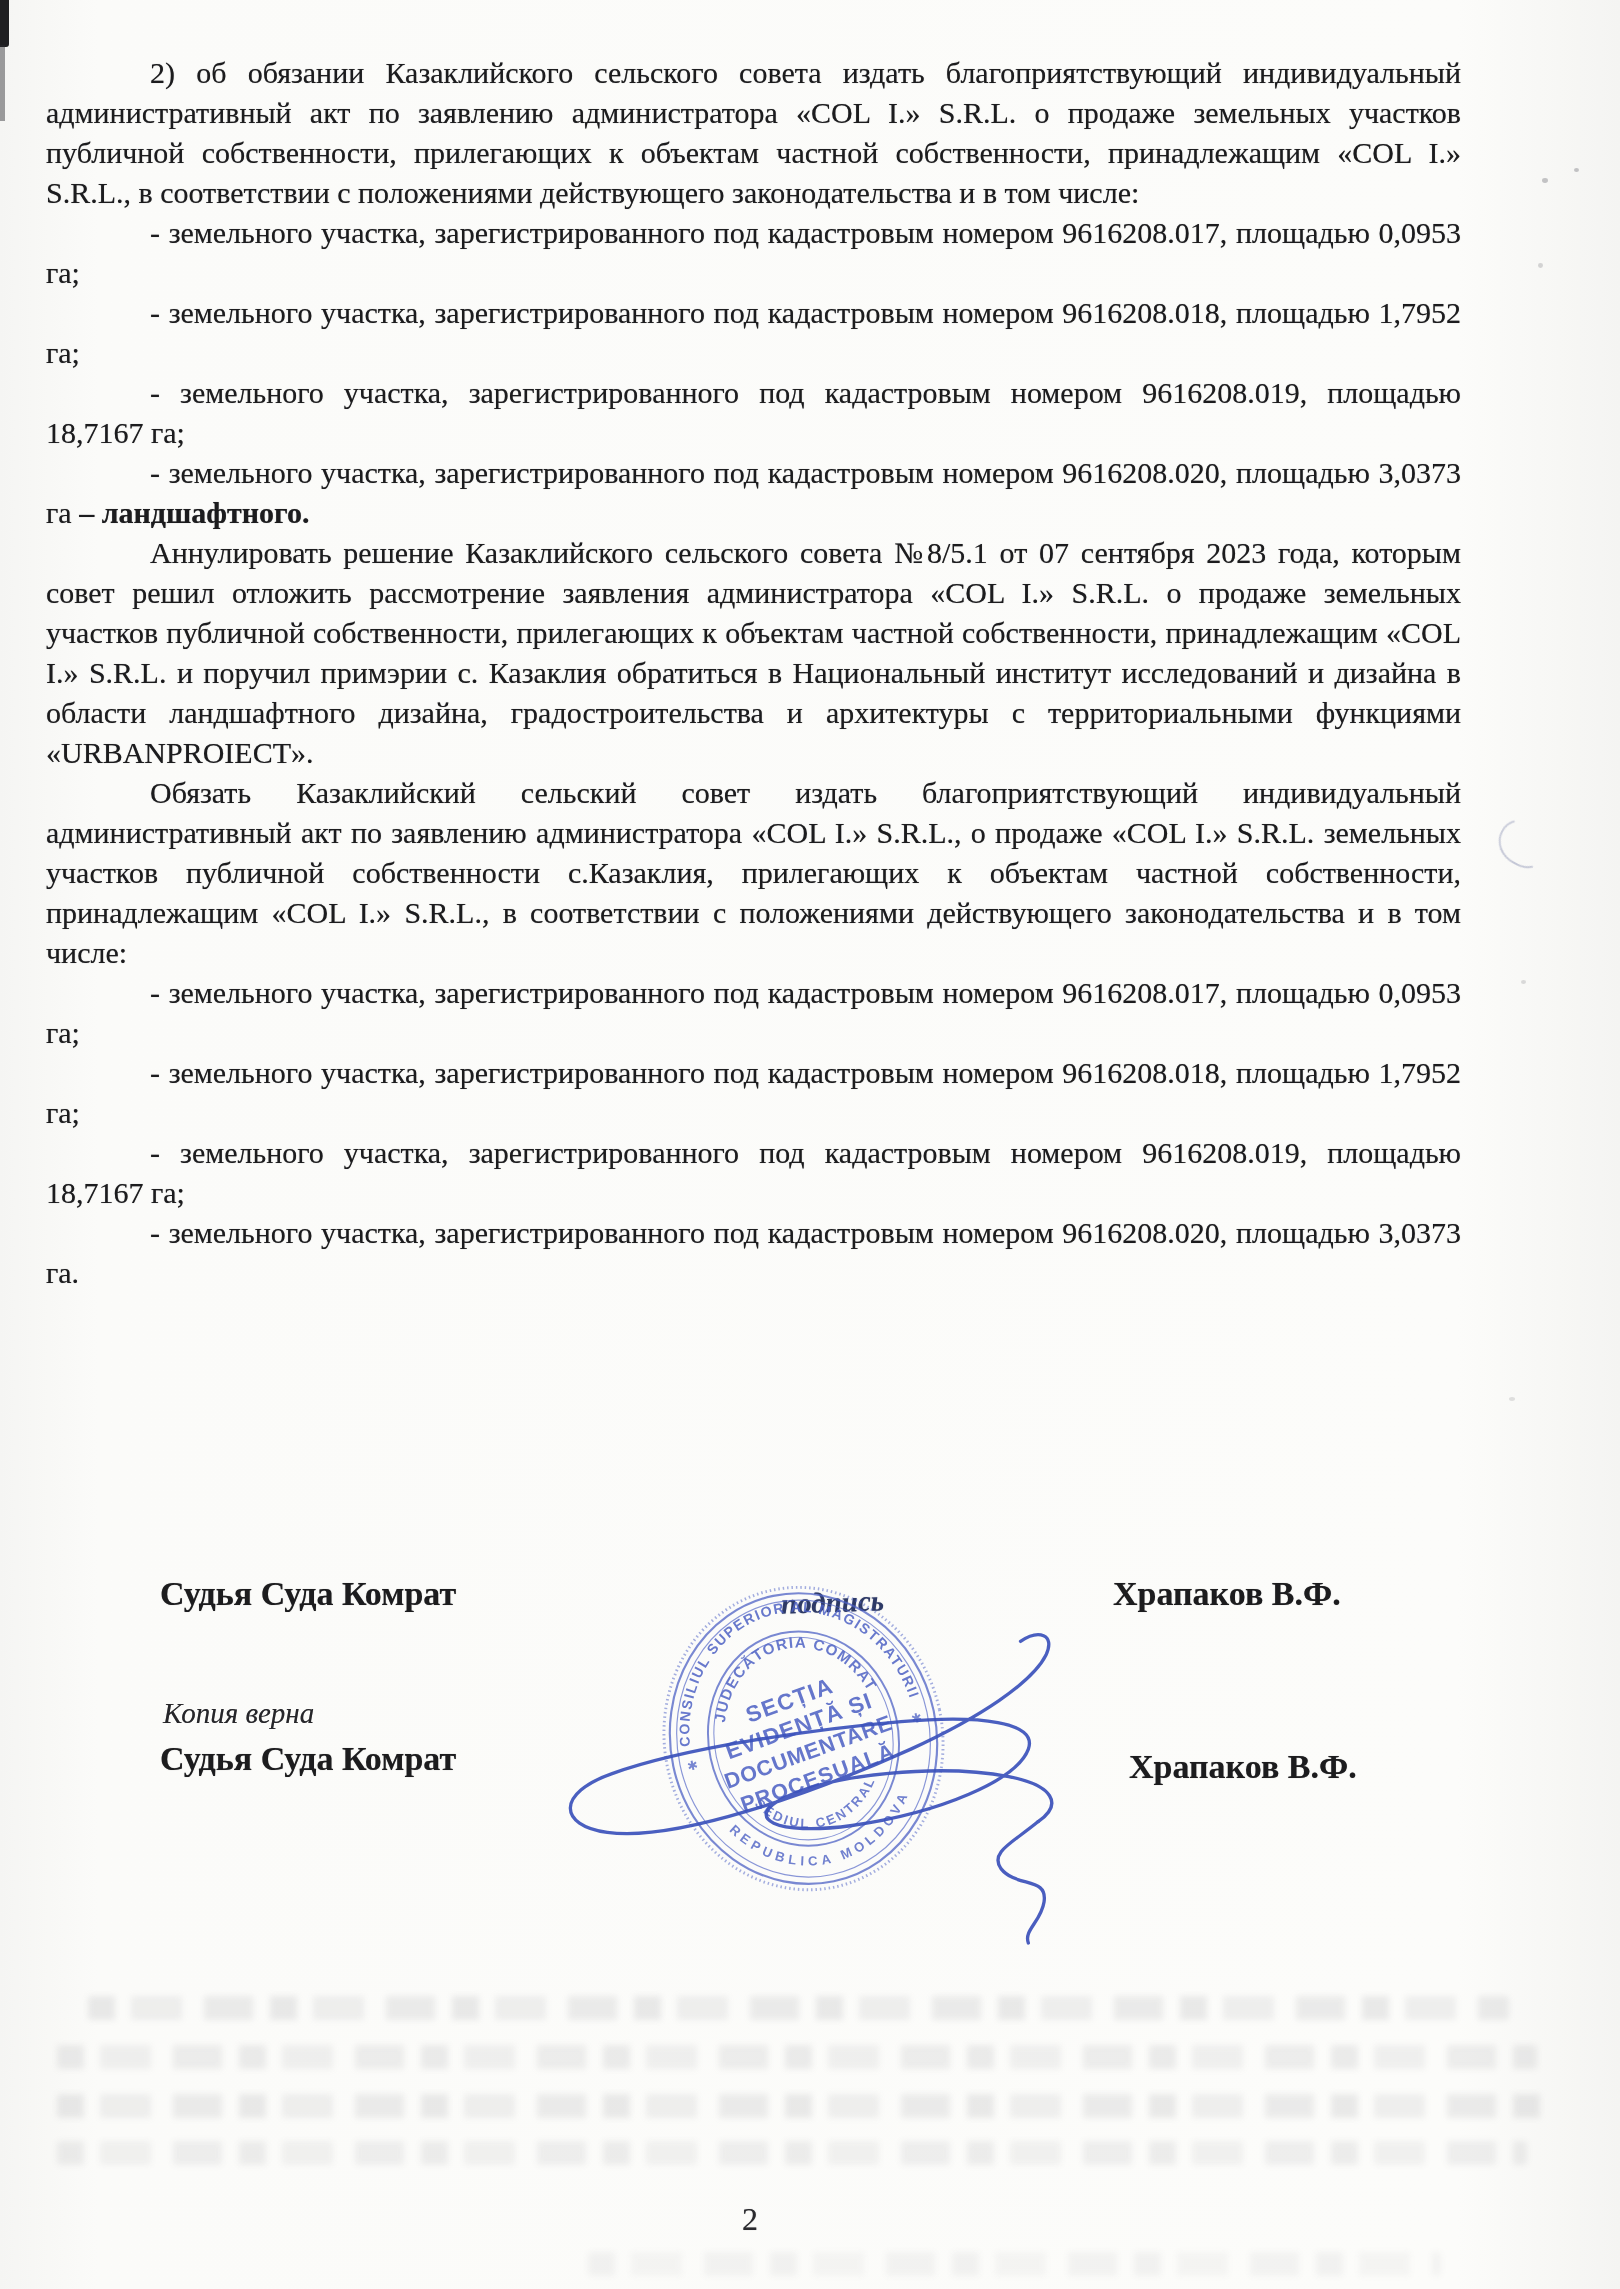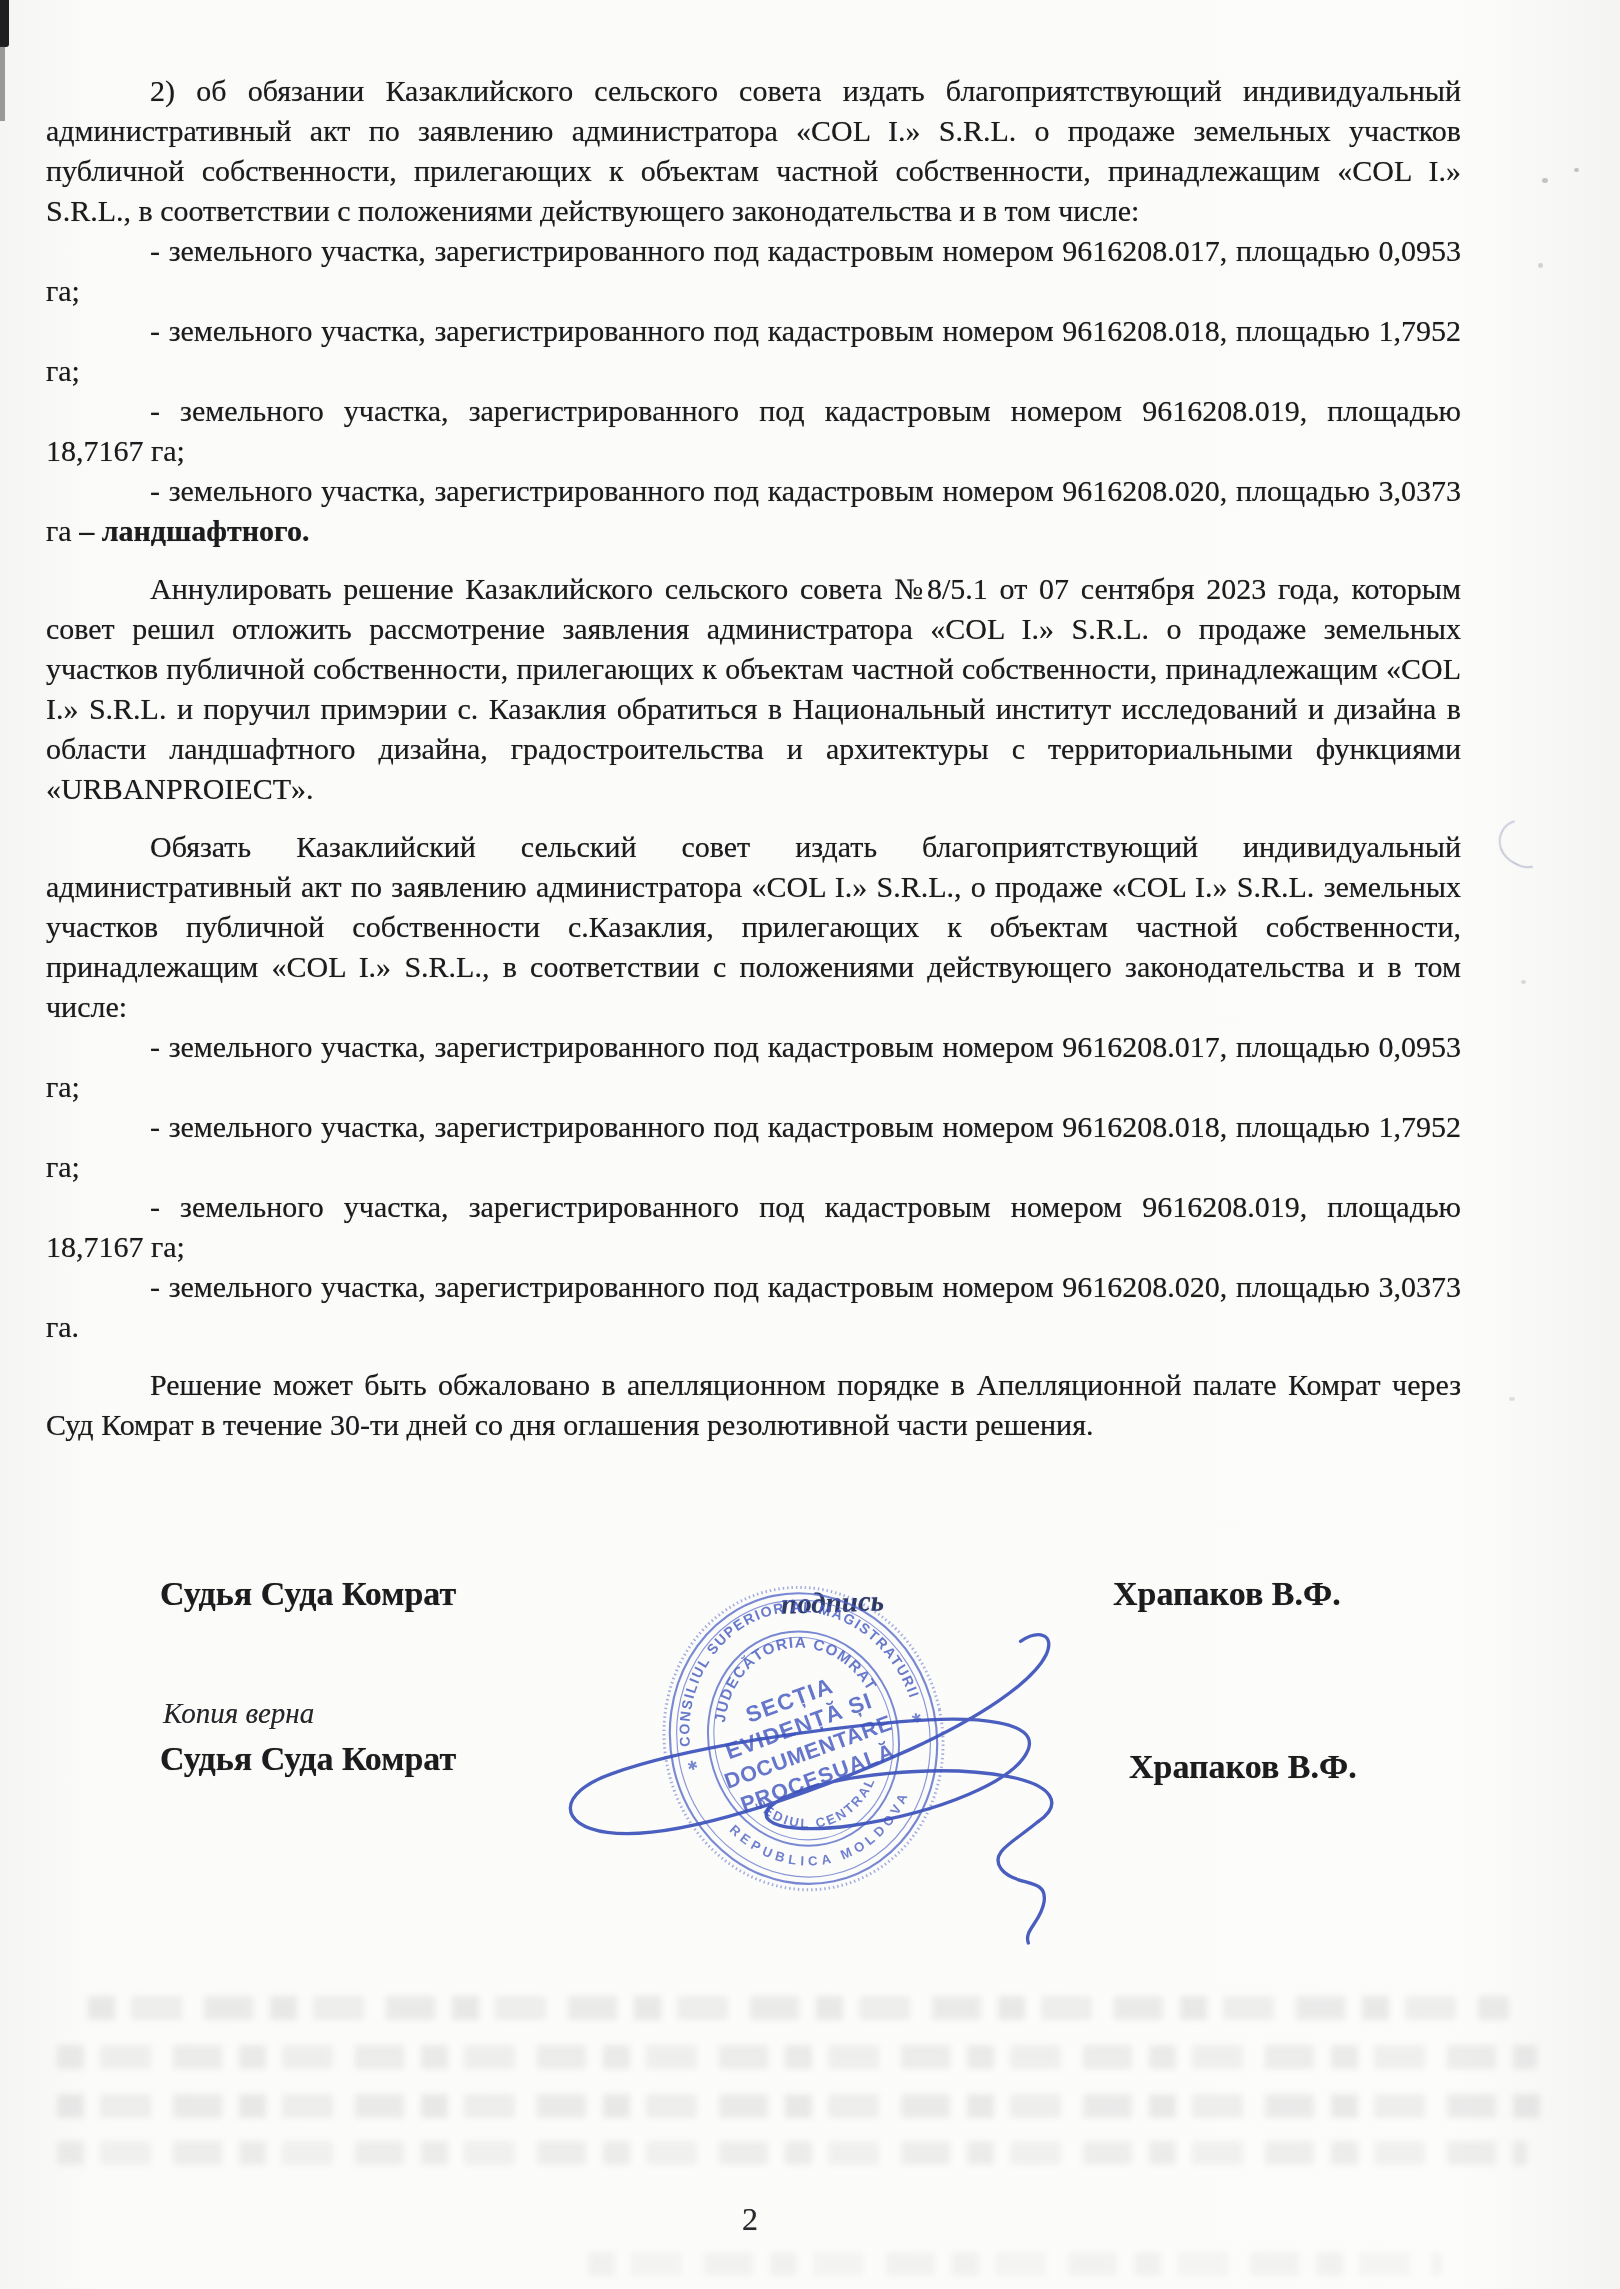--- a/index.html
+++ b/index.html
@@ -13,21 +13,21 @@
     color:#1c1c1e;
   }
   .text-flow{
     position:absolute;left:46px;top:53px;width:1415px;
     font-size:30px;line-height:40px;
     text-align:justify;
     text-shadow:0 0 0.7px rgba(25,25,28,.6);
   }
   .para,.item{margin:0;text-indent:104px;}
   .item{margin-top:0;}
-  .para{margin-top:18px;}
+  .para{margin-top:0;}
   .bold{font-weight:bold;}
   .sig-label{position:absolute;font-size:34px;font-weight:bold;white-space:nowrap;text-shadow:0 0 0.7px rgba(25,25,28,.55);}
   .sig-italic{position:absolute;font-size:29px;font-style:italic;white-space:nowrap;}
   .podpis{color:#2e3a66;transform:rotate(-2deg);font-weight:bold;text-shadow:0 0 1px rgba(46,58,102,.5);}
   .copy-note{color:#26262a;text-shadow:0 0 0.6px rgba(30,30,34,.5);margin-top:37px;}
   .stamp-wrap{position:absolute;left:632px;top:1580px;width:343px;height:323px;opacity:.93;}
   .sig-scribble{position:absolute;left:519px;top:1612px;width:578px;height:333px;}
   .page-number{position:absolute;left:742px;top:2201px;font-size:32px;color:#2a2a2e;text-shadow:0 0 0.7px rgba(30,30,34,.5);}
   .ghost{
     position:absolute;height:23.5px;border-radius:3.9px;
@@ -72,21 +72,20 @@
     <p class="item"><span>- земельного участка, зарегистрированного под кадастровым номером 9616208.020, площадью 3,0373 га </span><b class="bold">– ландшафтного.</b></p>
 
     <p class="para"><span>Аннулировать решение Казаклийского сельского совета №8/5.1 от 07 сентября 2023 года, которым совет решил отложить рассмотрение заявления администратора «COL I.» S.R.L. о продаже земельных участков публичной собственности, прилегающих к объектам частной собственности, принадлежащим «COL I.» S.R.L. и поручил примэрии с. Казаклия обратиться в Национальный институт исследований и дизайна в области ландшафтного дизайна, градостроительства и архитектуры с территориальными функциями «URBANPROIECT».</span></p>
     <p class="para"><span>Обязать Казаклийский сельский совет издать благоприятствующий индивидуальный административный акт по заявлению администратора «COL I.» S.R.L., о продаже «COL I.» S.R.L. земельных участков публичной собственности с.Казаклия, прилегающих к объектам частной собственности, принадлежащим «COL I.» S.R.L., в соответствии с положениями действующего законодательства и в том числе:</span></p>
 
     <p class="item"><span>- земельного участка, зарегистрированного под кадастровым номером 9616208.017, площадью 0,0953 га;</span></p>
     <p class="item"><span>- земельного участка, зарегистрированного под кадастровым номером 9616208.018, площадью 1,7952 га;</span></p>
     <p class="item"><span>- земельного участка, зарегистрированного под кадастровым номером 9616208.019, площадью 18,7167 га;</span></p>
     <p class="item"><span>- земельного участка, зарегистрированного под кадастровым номером 9616208.020, площадью 3,0373 га.</span></p>
 
-    <p class="para"><span>Решение может быть обжаловано в апелляционном порядке в Апелляционной палате Комрат через Суд Комрат в течение 30-ти дней со дня оглашения резолютивной части решения.</span></p>
   </div>
 
   <div class="sig-label" style="left:160px;top:1575px;">Судья Суда Комрат</div>
   <div class="sig-italic podpis" style="left:781px;top:1586px;">подпись</div>
   <div class="sig-label" style="left:1113px;top:1575px;">Храпаков В.Ф.</div>
 
   <div class="sig-italic copy-note" style="left:163px;top:1660px;">Копия верна</div>
 
   <div class="sig-label" style="left:160px;top:1740px;">Судья Суда Комрат</div>
   <div class="sig-label" style="left:1129px;top:1748px;">Храпаков В.Ф.</div>

